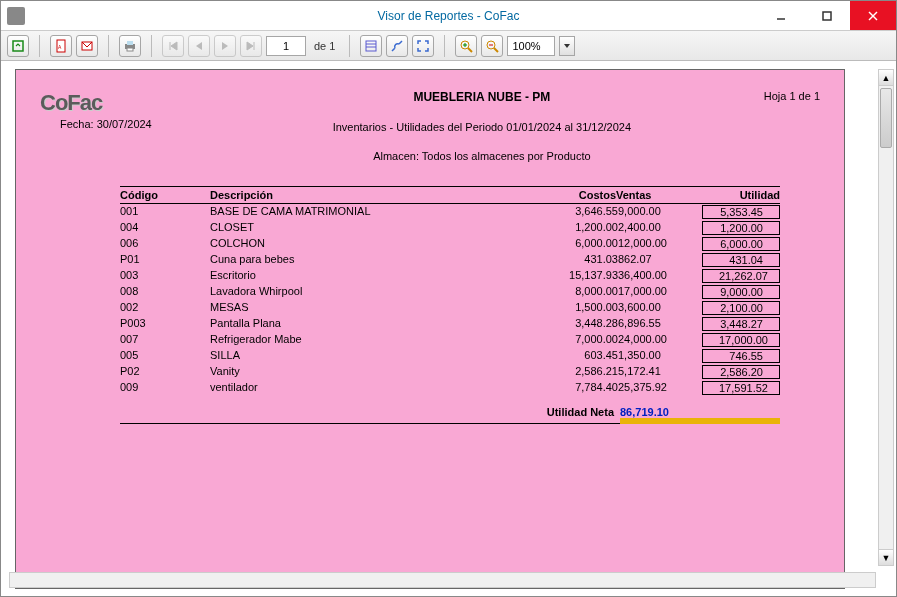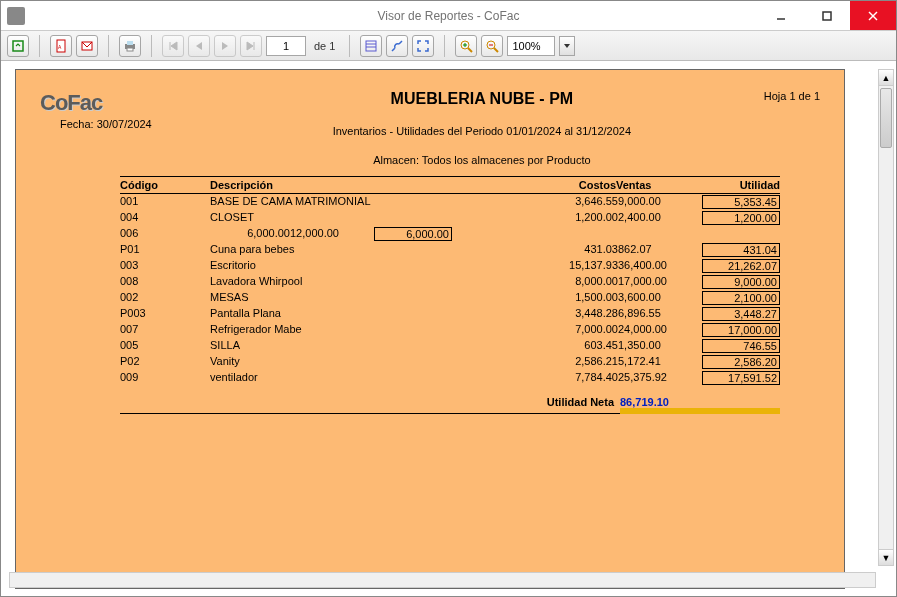--- a/index.html
+++ b/index.html
@@ -29,21 +29,21 @@
     margin-left: 6px;
     background: #888;
     border-radius: 2px;
     display:inline-block;
   }
   .titlebar .title {
     position:absolute;
     left:0; right:0;
     text-align:center;
     font-size: 12px;
-    color: #737373;
+    color: #0369a1;
     pointer-events:none;
   }
   .winbtns { margin-left: auto; display:flex; height:100%; }
   .winbtn {
     width: 46px;
     display:flex;
     align-items:center;
     justify-content:center;
     font-size:14px;
     color:#333;
@@ -132,21 +132,21 @@
     position:absolute;
     left:8px; right:20px; bottom:8px;
     height:16px;
     background:#f0f0f0;
     border:1px solid #ccc;
   }
 
   .page {
     width:830px;
     height:520px;
-    background:#fdba74;
+    background:#f9a8d4;
     border:1px solid #666;
     margin-left:6px;
     padding:20px 24px;
     position:relative;
   }
 
   
   .rpt-top { display:flex; align-items:flex-start; }
   .logo {
     font-family: Arial Black, Arial, sans-serif;
@@ -155,50 +155,50 @@
     color:#5b5b5b;
     font-weight:900;
     text-shadow: 1px 1px 0 #ccc;
   }
   .fecha { font-size:11px; color:#000; margin-top:2px;padding-left:20px; }
   .rpt-center {
     flex:1;
     text-align:center;
   }
   .company {
-    font-size:16px;
+    font-size:12px;
     font-weight:bold;
     color:#000;
   }
   .subtitle, .subtitle2 {
     font-size:11px;
     color:#000;
     margin-top:17px;
   }
   .hoja { font-size:11px; color:#000; white-space:nowrap; }
 
   
   .rpt-table {
-    margin: 10px 40px 0 80px;
+    margin: 24px 40px 0 80px;
   }
   .thead {
     display:flex;
     font-weight:bold;
     border-bottom:1px solid #000;
     border-top:1px solid #000;
     padding:2px 0;
   }
   .col-cod { width:90px; text-align:left; }
   .col-desc { flex:1; text-align:left; }
   .col-cost { width:80px; text-align:right; }
   .col-vent { width:80px; text-align:left; }
   .col-util { width:80px; text-align:right; }
   .col-util.boxed {
     border:1px solid #000;
-    padding:0 2px;
+    padding:0 16px;
     margin-left:4px;
     width:78px;
   }
   .trow {
     display:flex;
     padding:1px 0;
     font-size:11px;
   }
   .net-row {
     display:flex;
@@ -376,20 +376,21 @@
           </div>
           <div class="trow">
             <div class="col-cod">004</div>
             <div class="col-desc">CLOSET</div>
             <div class="col-cost">1,200.00</div>
             <div class="col-vent">2,400.00</div>
             <div class="col-util boxed">1,200.00</div>
           </div>
           <div class="trow">
             <div class="col-cod">006</div>
+            <div class="col-desc">COLCHON</div>
             <div class="col-cost">6,000.00</div>
             <div class="col-vent">12,000.00</div>
             <div class="col-util boxed">6,000.00</div>
           </div>
           <div class="trow">
             <div class="col-cod">P01</div>
             <div class="col-desc">Cuna para bebes</div>
             <div class="col-cost">431.03</div>
             <div class="col-vent">862.07</div>
             <div class="col-util boxed">431.04</div>

